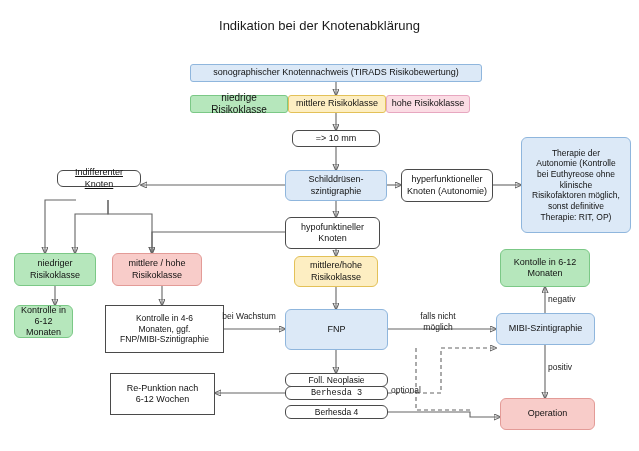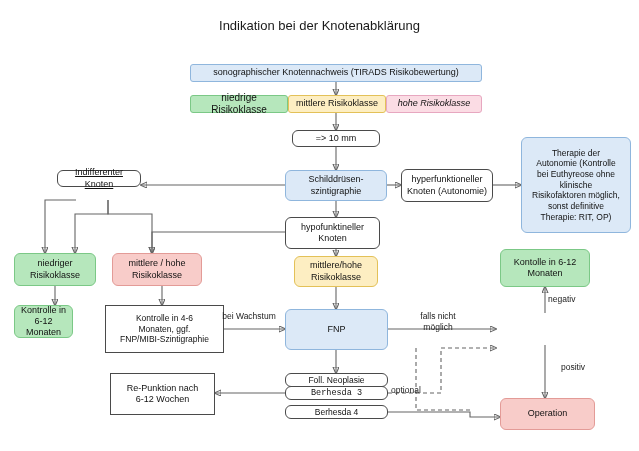--- a/index.html
+++ b/index.html
@@ -92,21 +92,21 @@
   <div class="node blue r2" style="left:190px;top:64px;width:292px;height:18px;font-size:9px;">
     <span>sonographischer Knotennachweis (TIRADS Risikobewertung)</span>
   </div>
 
   <div class="node green r2" style="left:190px;top:95px;width:98px;height:18px;font-size:10px;">
     <span>niedrige Risikoklasse</span>
   </div>
   <div class="node yellow r2" style="left:288px;top:95px;width:98px;height:18px;font-size:9px;">
     <span>mittlere Risikoklasse</span>
   </div>
-  <div class="node pink r2" style="left:386px;top:95px;width:96px;height:18px;font-size:9px;font-style:italic;">
+  <div class="node pink r2" style="left:386px;top:95px;width:84px;height:18px;font-size:9px;">
     <span>hohe Risikoklasse</span>
   </div>
 
   <div class="node plain" style="left:292px;top:130px;width:88px;height:17px;font-size:9px;">
     <span>=&gt; 10 mm</span>
   </div>
 
   <div class="node blue" style="left:285px;top:170px;width:102px;height:31px;font-size:9px;">
     <span>Schilddrüsen-
 szintigraphie</span>
@@ -165,20 +165,23 @@
 
   <div class="node blue" style="left:285px;top:309px;width:103px;height:41px;font-size:9px;">
     <span>FNP</span>
   </div>
 
   <div class="node green" style="left:500px;top:249px;width:90px;height:38px;font-size:9px;">
     <span>Kontolle in 6-12
 Monaten</span>
   </div>
 
+  <div class="node blue" style="left:496px;top:313px;width:99px;height:32px;font-size:9px;">
+    <span>MIBI-Szintigraphie</span>
+  </div>
 
   <div class="node red" style="left:500px;top:398px;width:95px;height:32px;font-size:9px;">
     <span>Operation</span>
   </div>
 
   <div class="node plain sq" style="left:110px;top:373px;width:105px;height:42px;font-size:9px;">
     <span>Re-Punktion nach
 6-12 Wochen</span>
   </div>
 
@@ -189,16 +192,16 @@
     <span>Berhesda 3</span>
   </div>
   <div class="node plain" style="left:285px;top:405px;width:103px;height:14px;font-size:8.5px;">
     <span>Berhesda 4</span>
   </div>
 
   <div class="edgelabel" style="left:213px;top:311px;width:72px;">bei Wachstum</div>
   <div class="edgelabel" style="left:389px;top:311px;width:66px;padding-left:16px;">falls nicht
 möglich</div>
   <div class="edgelabel" style="left:548px;top:294px;width:50px;text-align:left;">negativ</div>
-  <div class="edgelabel" style="left:548px;top:362px;width:50px;text-align:center;">positiv</div>
+  <div class="edgelabel" style="left:548px;top:362px;width:50px;text-align:left;">positiv</div>
   <div class="edgelabel" style="left:391px;top:385px;width:44px;text-align:left;">optional</div>
 
 </div>
 
 </body></html>

